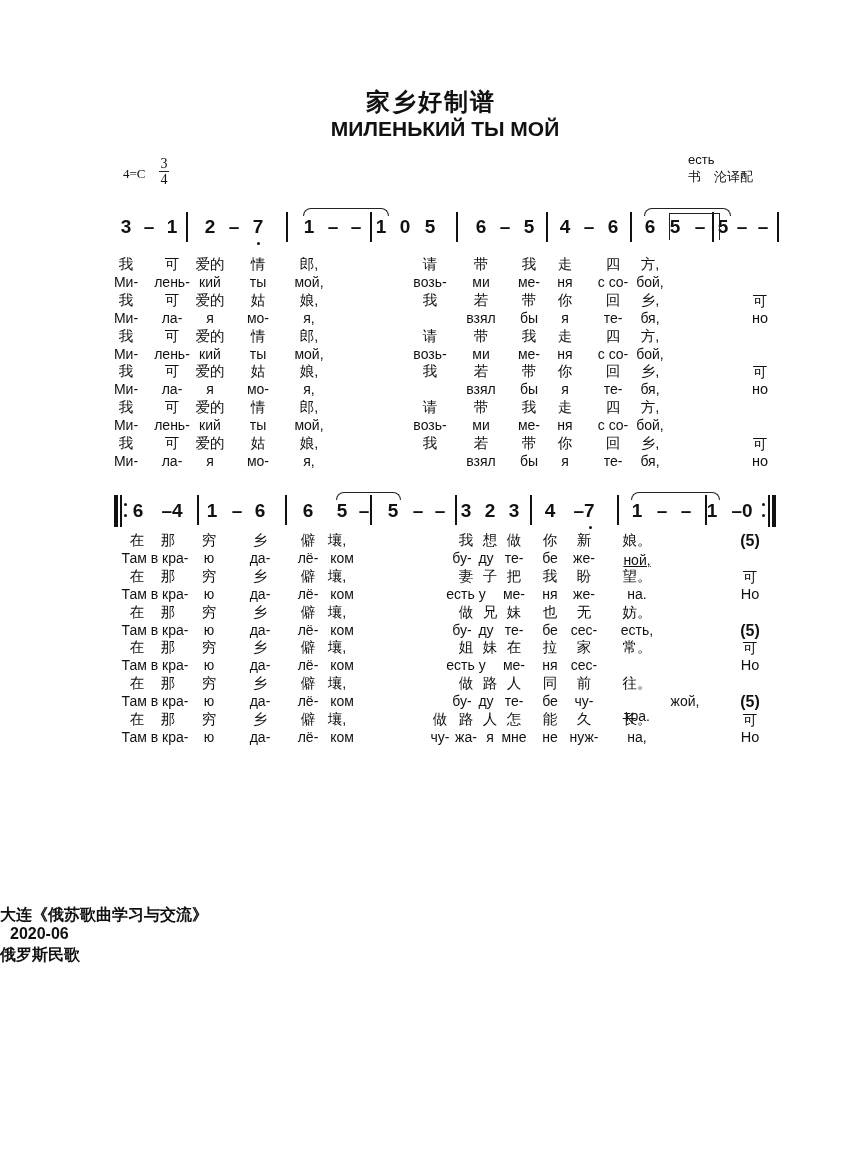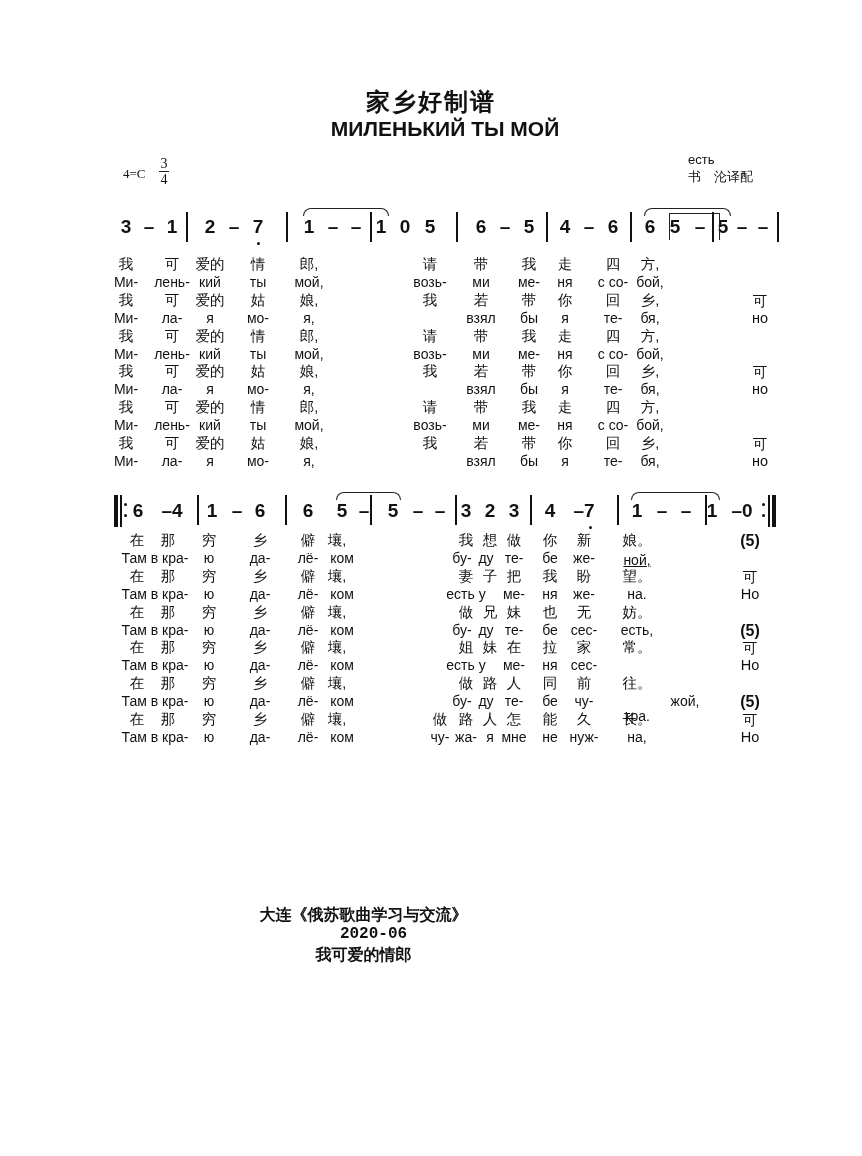--- a/index.html
+++ b/index.html
@@ -13,21 +13,21 @@
   .credit { left: 688px; font-size: 13px; }
   .note { font-weight: bold; font-size: 19px; font-family: "Liberation Sans", sans-serif; transform: translateX(-50%); }
   .bar { width: 1.5px; background: #111; }
   .bar.thick { width: 4px; }
   .tie { border: 1.3px solid #222; border-bottom: none; border-radius: 10px 10px 0 0; height: 7px; }
   .dot { width: 3px; height: 3px; background: #111; border-radius: 50%; }
   .lyric { font-size: 14.5px; line-height: 17.5px; transform: translateX(-50%); }
   .lyric.ru { font-size: 14px; }
   .side { font-size: 14.5px; transform: translateX(-50%); }
   .side.bold { font-weight: bold; font-size: 16px; }
-  .footer { left: 0; width: 727px; text-align: center; font-family: Liberation Mono, monospace; font-weight: bold; font-size: 16px; }
+  .footer { left: 0; width: 727px; text-align: left; font-family: Liberation Sans, sans-serif; font-weight: bold; font-size: 16px; }
 </style>
 </head>
 <body>
 
 <div class="abs title-cn">家乡好制谱</div>
 <div class="abs title-ru">МИЛЕНЬКИЙ ТЫ МОЙ</div>
 
 <div class="abs key">4=C</div>
 <div class="abs timesig">
   <span>3</span>
@@ -395,13 +395,13 @@
     <div class="abs dot" style="left: 124px; top: 503px;"></div>
     <div class="abs dot" style="left: 124px; top: 514px;"></div>
     <div class="abs dot" style="left: 762px; top: 503px;"></div>
     <div class="abs dot" style="left: 762px; top: 514px;"></div>
     <div class="abs bar" style="left: 768px; top: 495px; height: 32px;"></div>
     <div class="abs bar thick" style="left: 772px; top: 495px; height: 32px;"></div>
   </div>
 
 <div class="abs footer" style="top:905px;">大连《俄苏歌曲学习与交流》</div>
 <div class="abs footer" style="top:925px;left:10px;">2020-06</div>
-<div class="abs footer" style="top:945px;">我可爱的情郎</div>
+<div class="abs footer" style="top:945px;">俄罗斯民歌</div>
 
 </body></html>

